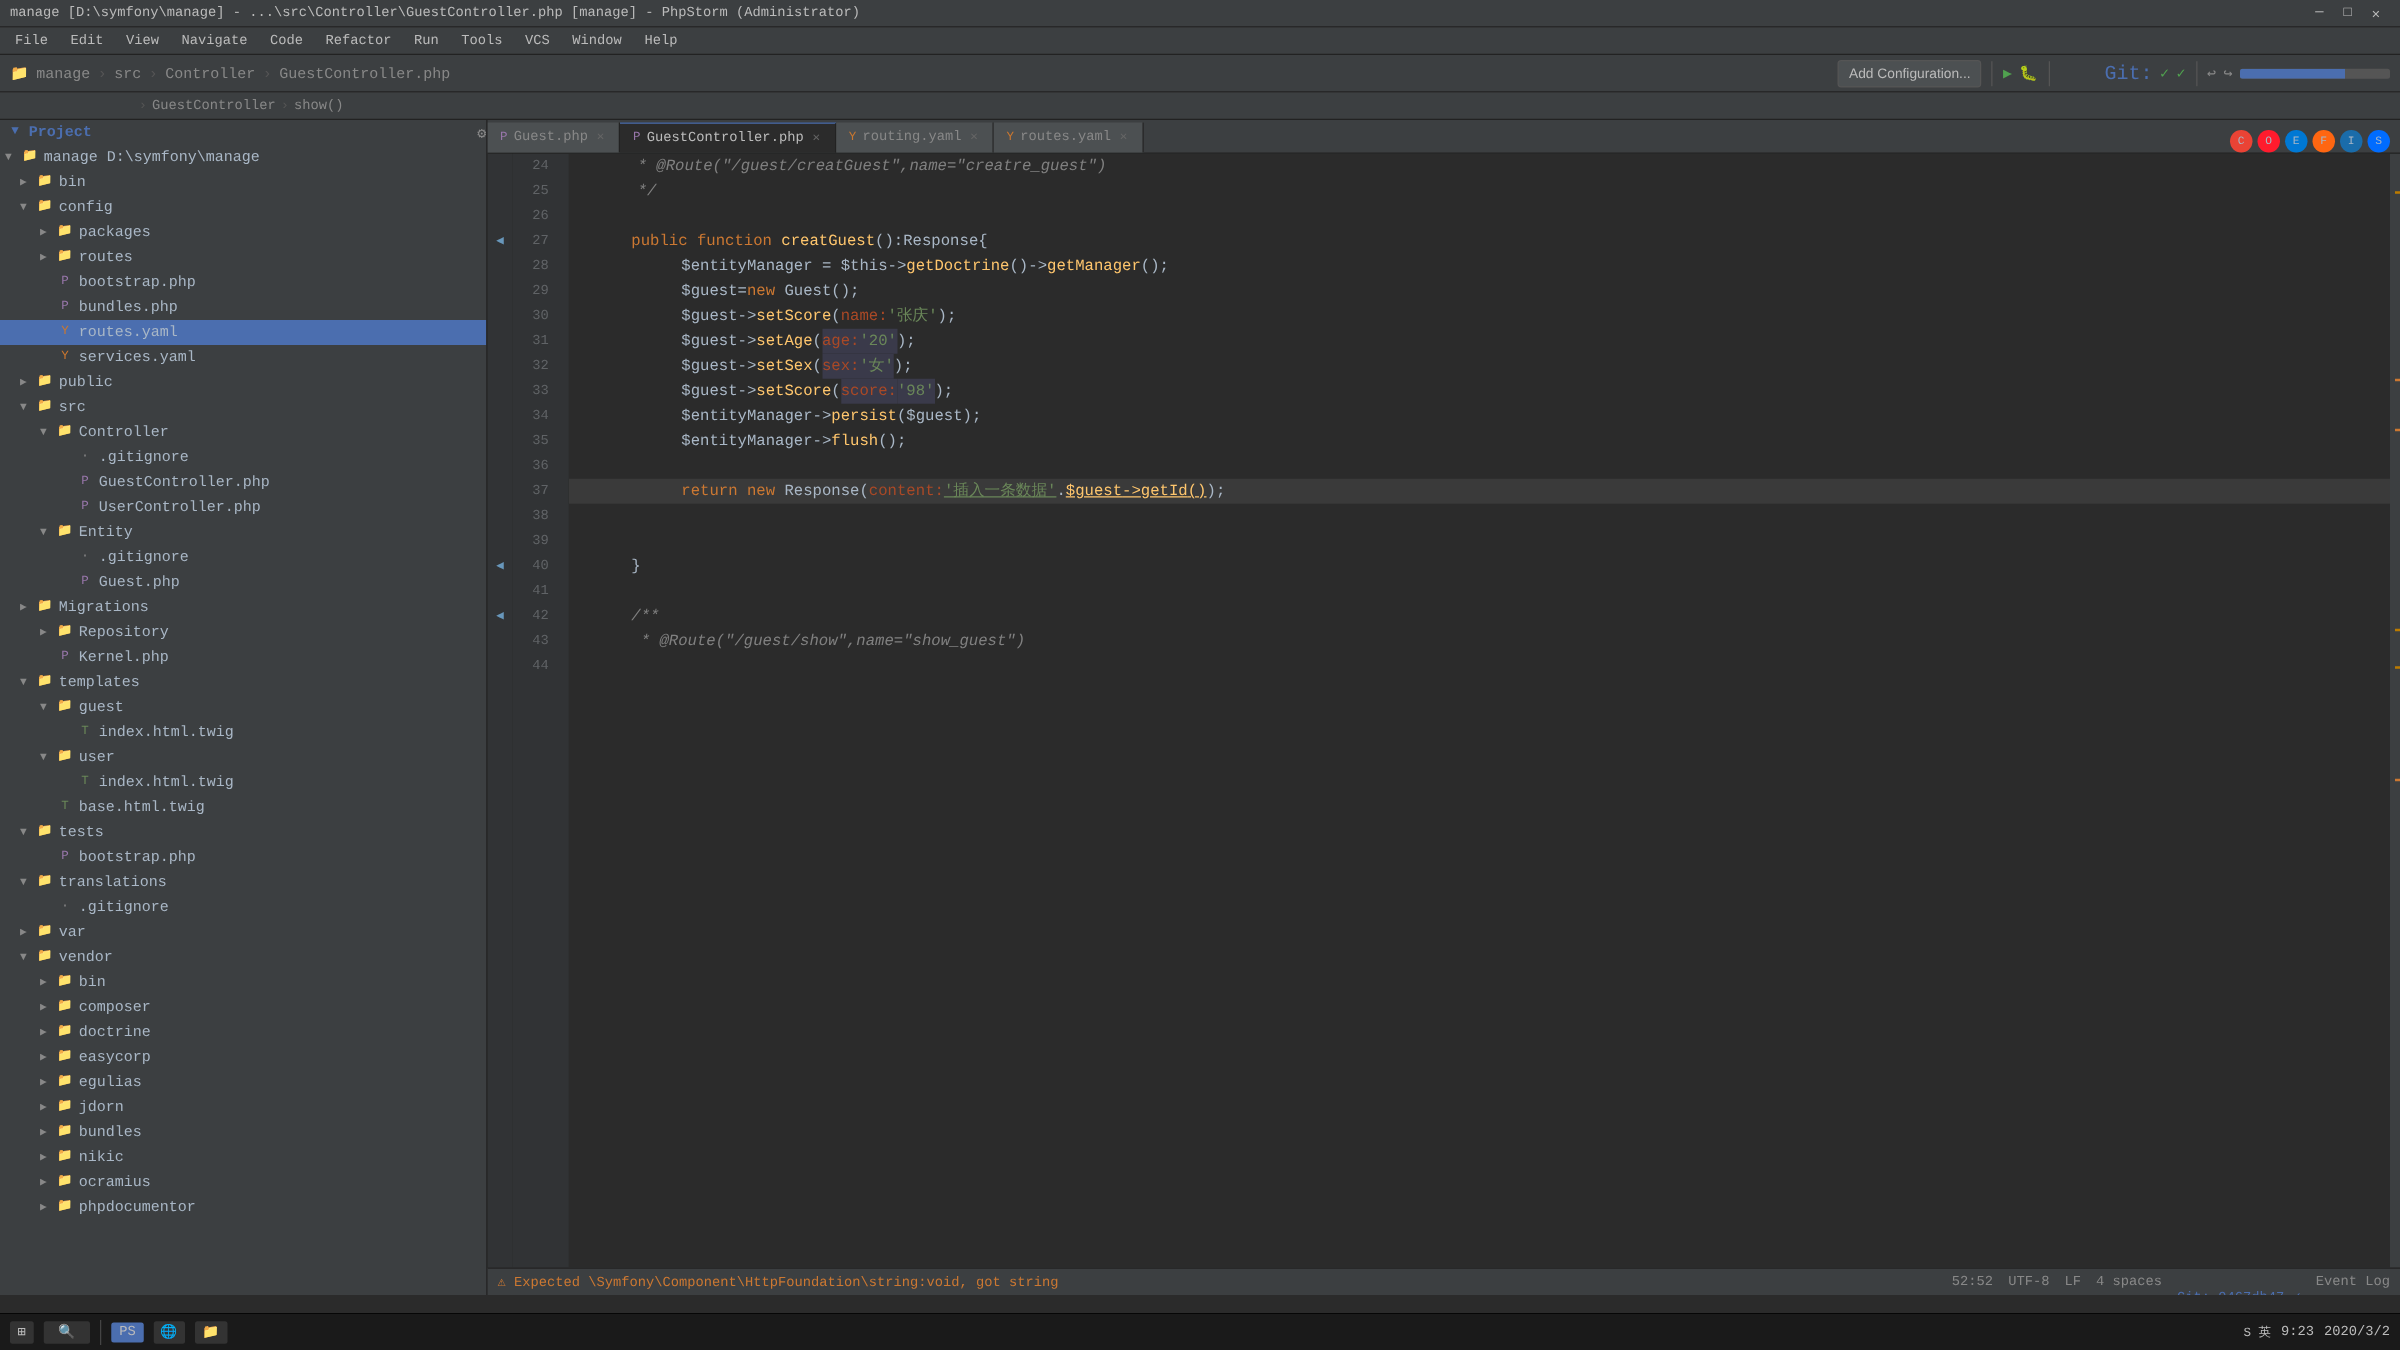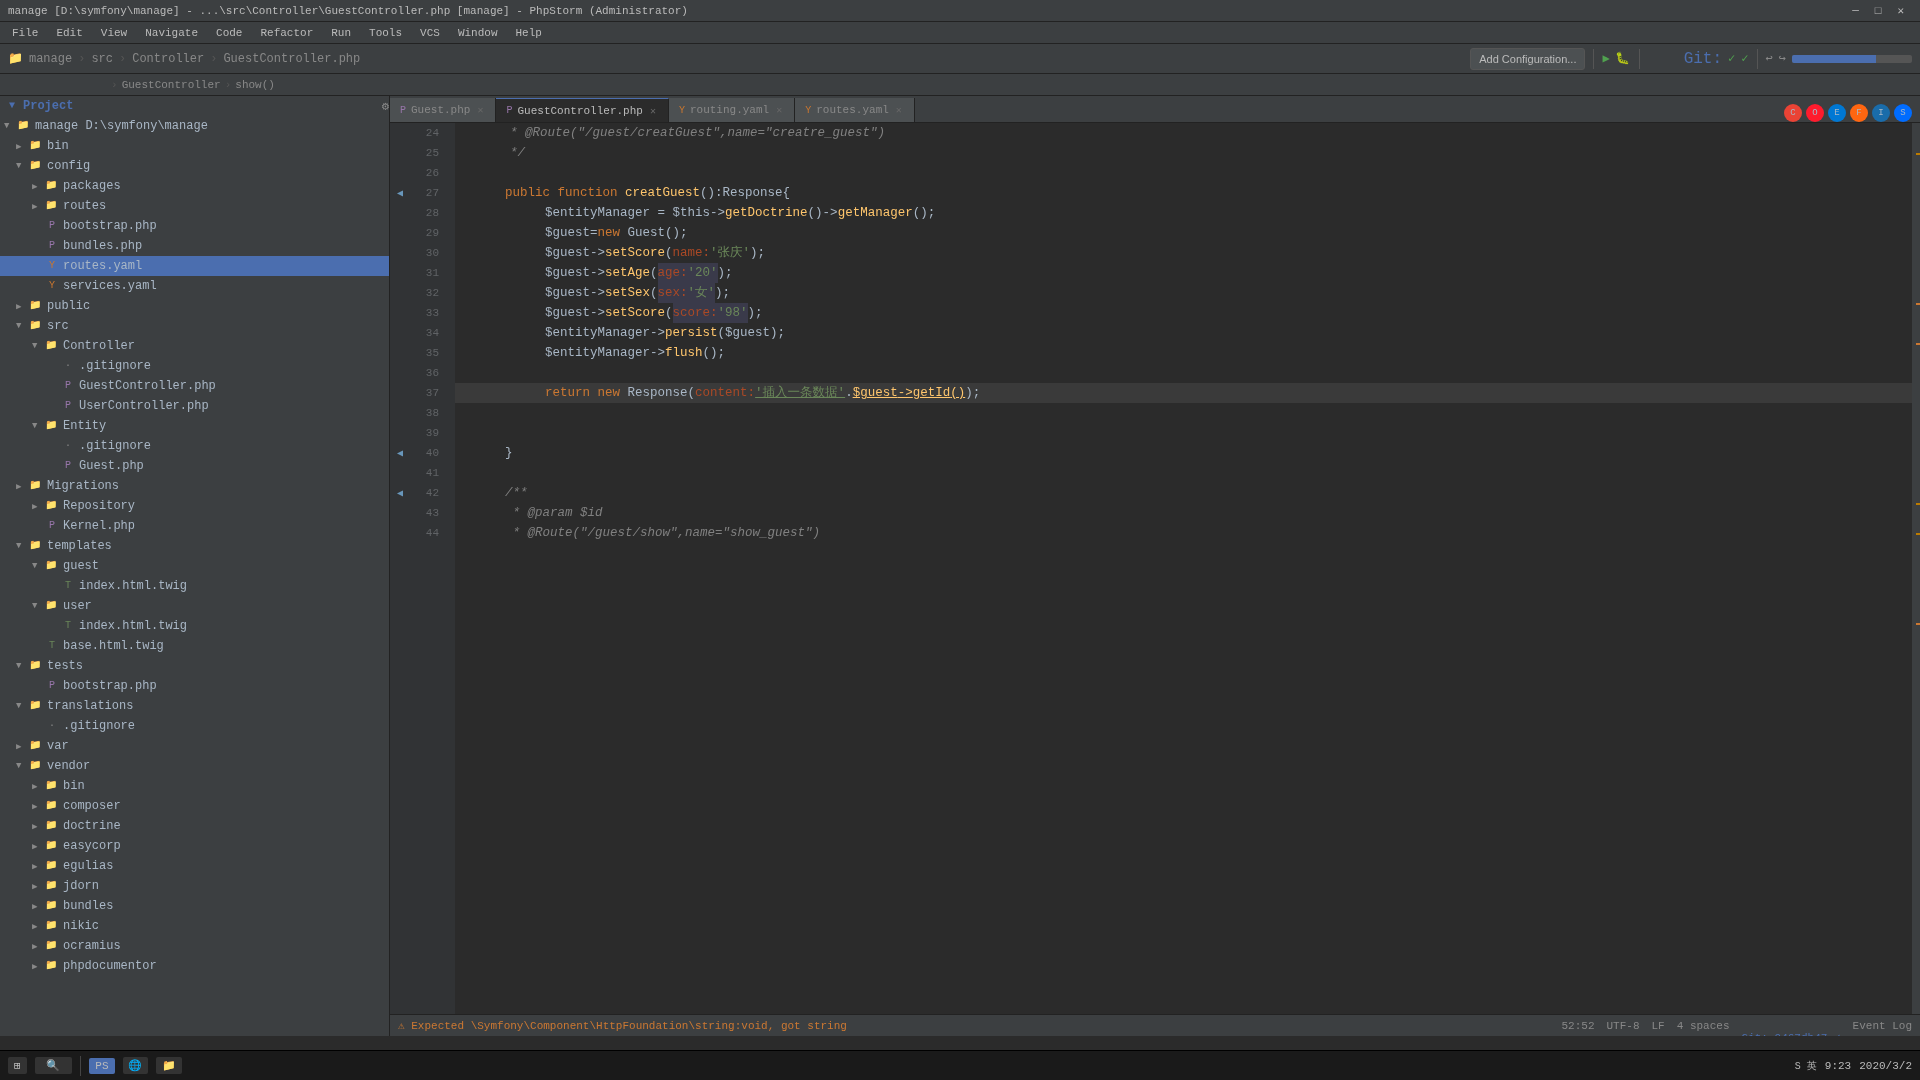--- a/index.html
+++ b/index.html
@@ -899,24 +899,20 @@
           <span class="brace">}</span>
         </div>
 
         <div class="code-line"></div>
 
         <div class="code-line">
           <span style="width:40px;display:inline-block;"></span>
           <span class="comment">/**</span>
         </div>
 
-        <div class="code-line">
-          <span style="width:40px;display:inline-block;"></span>
-          <span class="comment"> * @param $id</span>
-        </div>
 
         <div class="code-line">
           <span style="width:40px;display:inline-block;"></span>
           <span class="comment"> * @Route("/guest/show",name="show_guest")</span>
         </div>
 
       </div>
 
       <div id="right-accent">
         <div class="accent-mark" style="top:30px;"></div>

